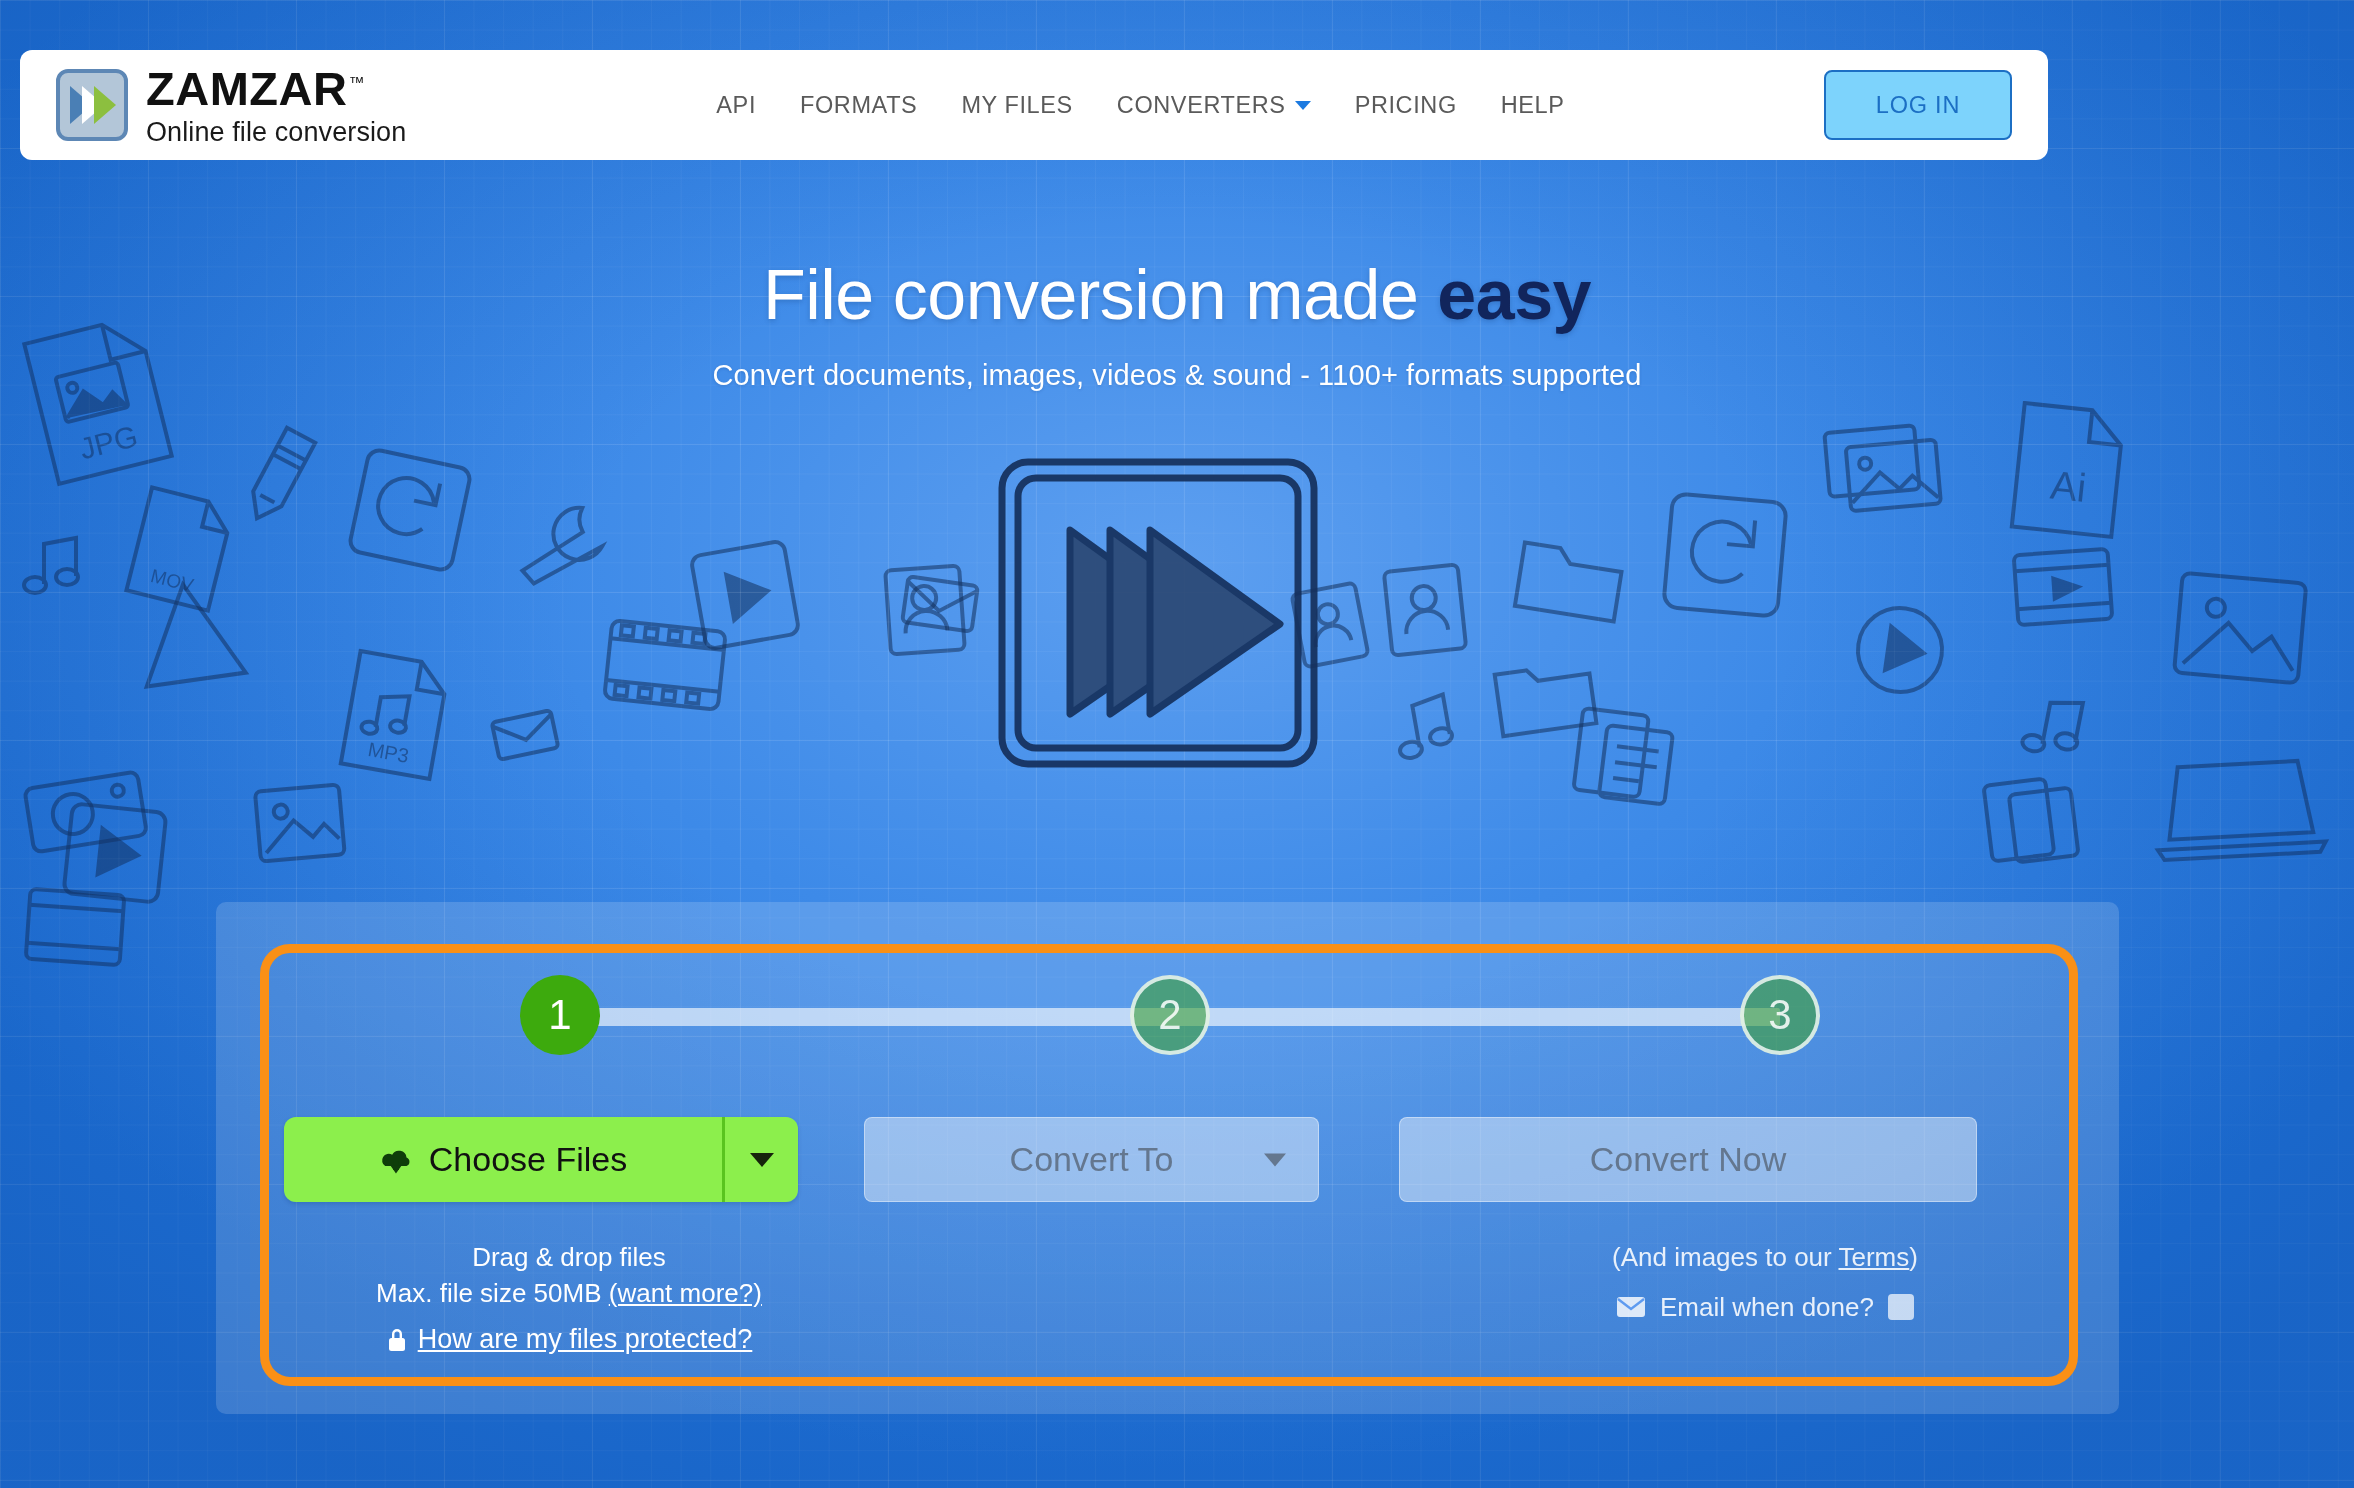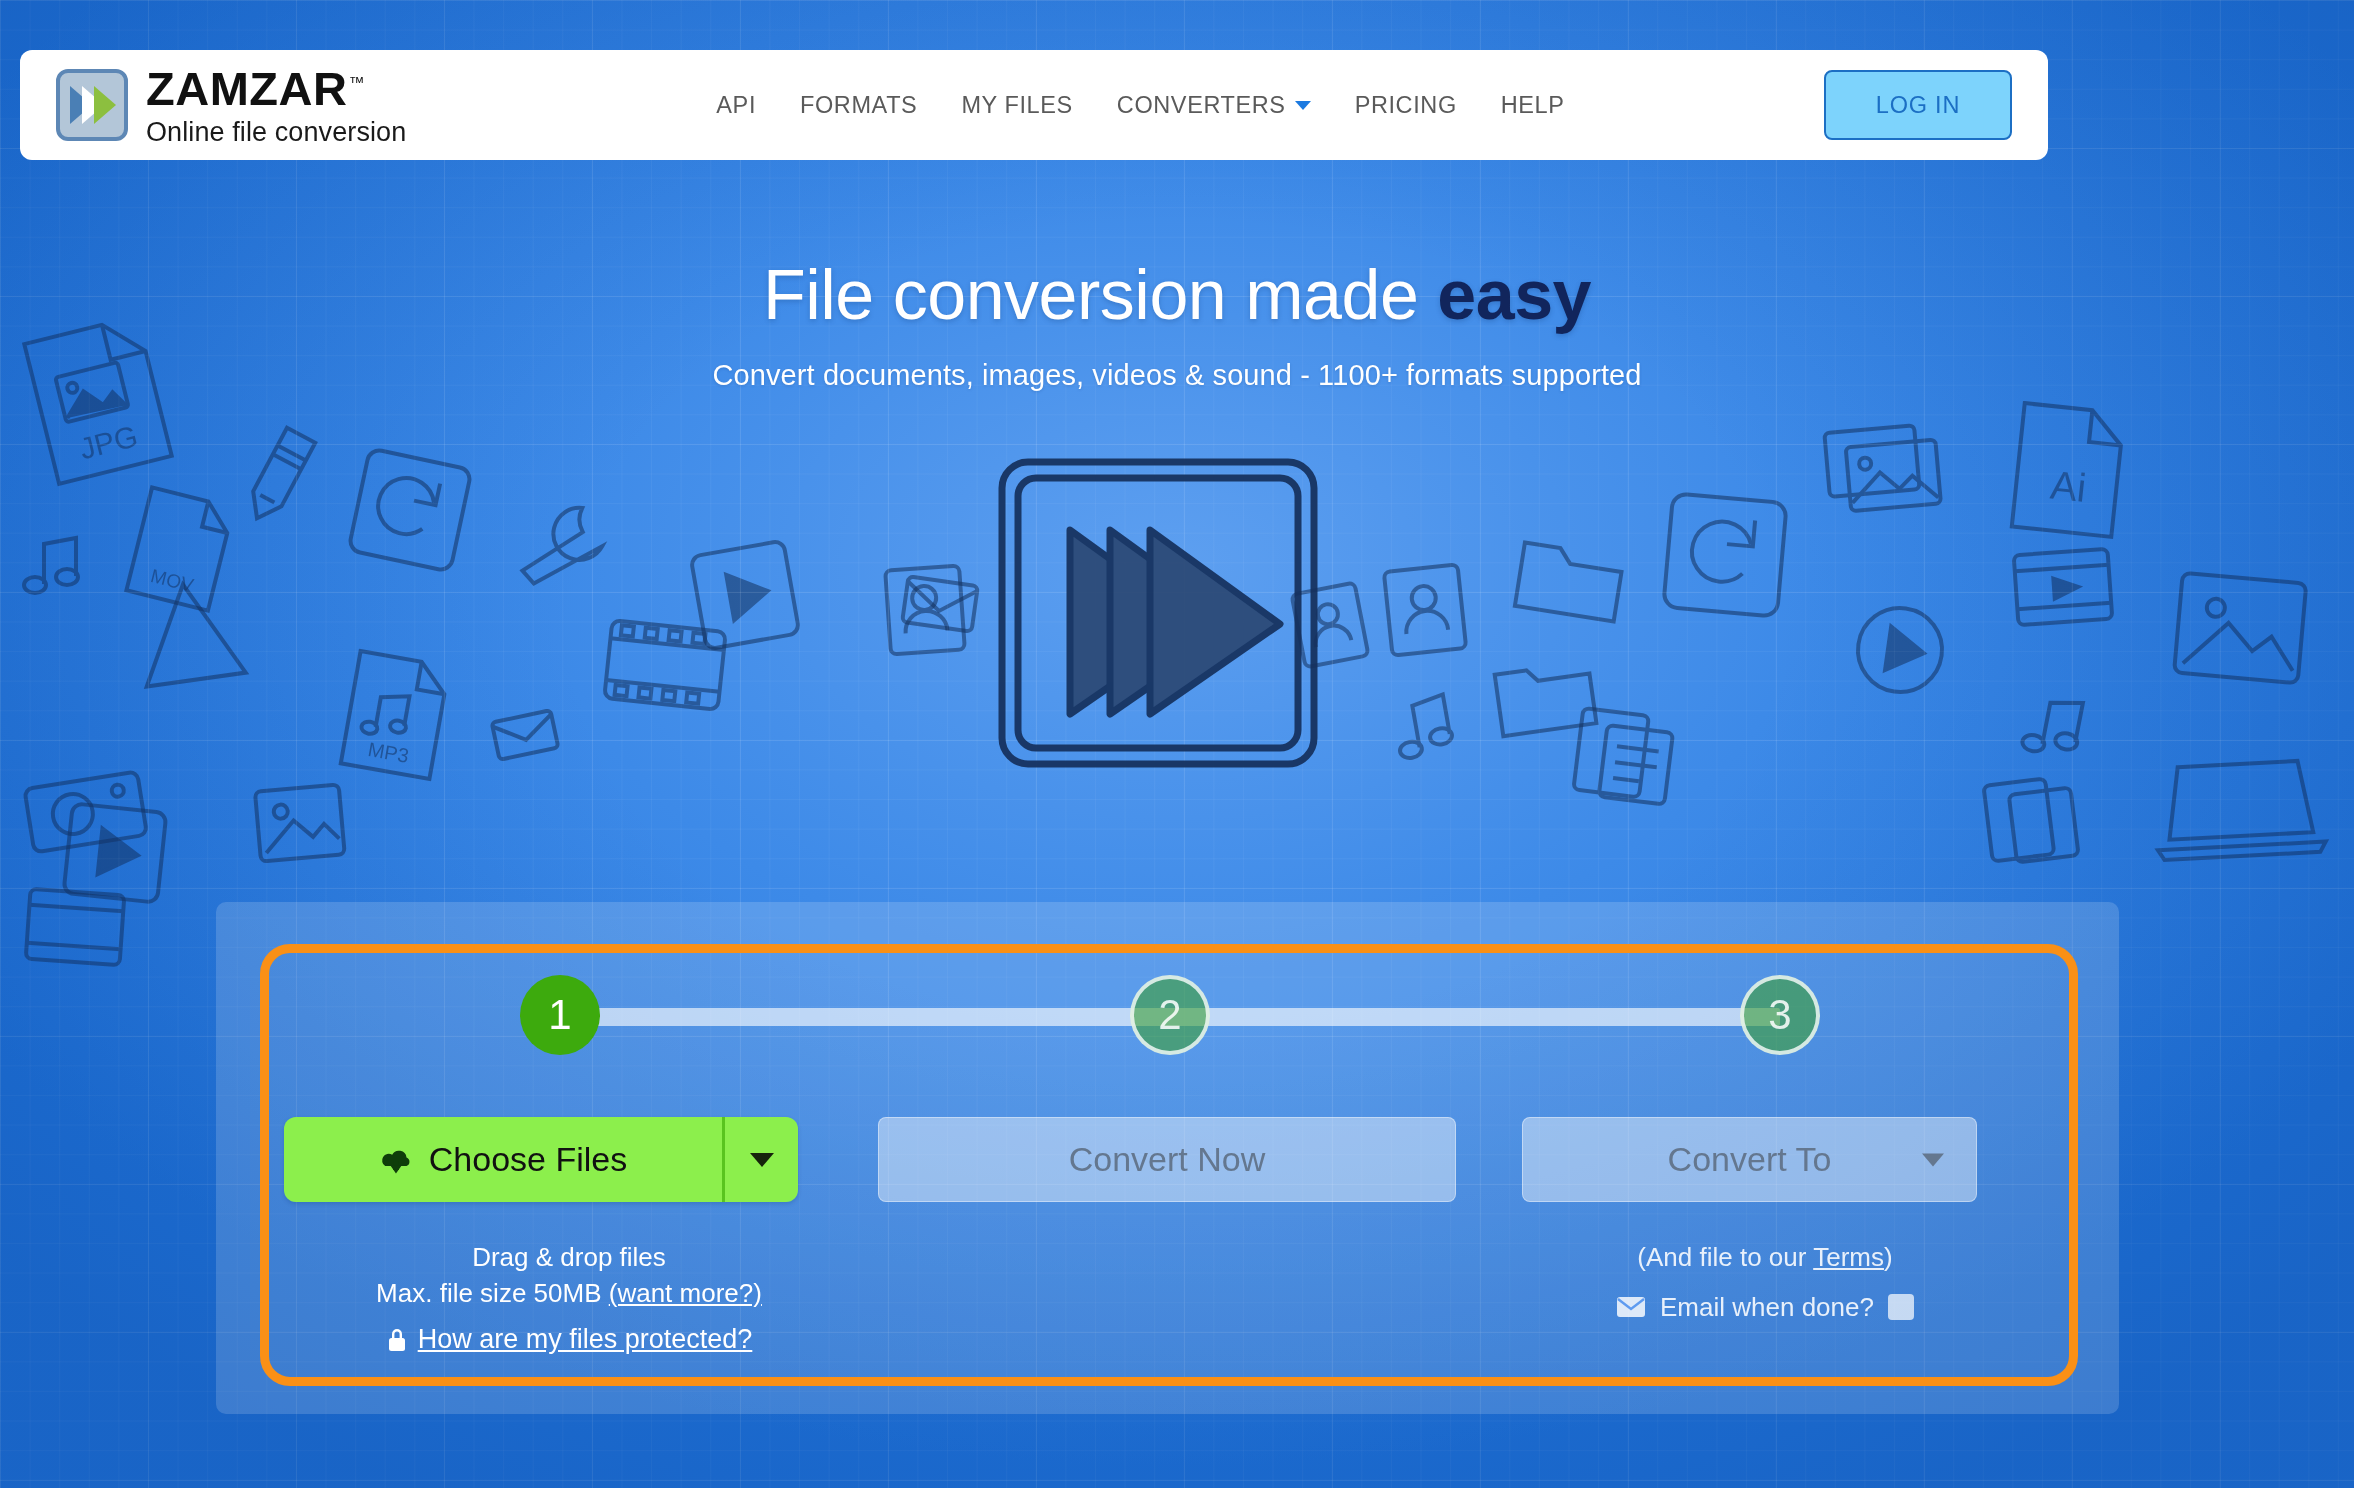--- a/index.html
+++ b/index.html
@@ -719,44 +719,44 @@
             <path d="M17 28.5 L11.4 20.5 L22.6 20.5 Z"></path>
           </svg>
         </span>
         <span>Choose Files</span>
       </button>
       <button id="choose-files-caret-btn">
         <span class="caret-dark"></span>
       </button>
     </div>
 
-    <button class="ghost-btn" id="convert-now-btn">Convert Now</button>
-
     <button class="ghost-btn" id="convert-to-btn">
       <span>Convert To</span>
       <span id="convert-to-caret"></span>
     </button>
+
+    <button class="ghost-btn" id="convert-now-btn">Convert Now</button>
   </div>
 
   <div id="helper-left">
     <div>Drag &amp; drop files</div>
     <div><span>Max. file size 50MB </span><span class="ul-link">(want more?)</span></div>
     <div id="protected-line">
       <span class="mini-icon">
         <svg width="22" height="26" viewBox="0 0 22 26" fill="#ffffff">
           <path d="M6 11V7a5 5 0 0 1 10 0v4h-2.4V7a2.6 2.6 0 0 0-5.2 0v4z"></path>
           <rect x="3" y="11" width="16" height="13" rx="2.5"></rect>
         </svg>
       </span>
       <span id="protected-link">How are my files protected?</span>
     </div>
   </div>
 
   <div id="helper-right">
-    <div><span>(And file to our </span><span class="ul-link">Terms</span><span>)</span></div>
+    <div><span>(And images to our </span><span class="ul-link">Terms</span><span>)</span></div>
     <div id="email-line">
       <span class="mini-icon">
         <svg width="30" height="22" viewBox="0 0 30 22" fill="rgba(255,255,255,0.82)">
           <rect x="1" y="1" width="28" height="20" rx="3"></rect>
           <path d="M2 3 L15 13 L28 3" stroke="#5e9bf0" stroke-width="2.4" fill="none"></path>
         </svg>
       </span>
       <span>Email when done?</span>
       <span id="email-checkbox"></span>
     </div>

